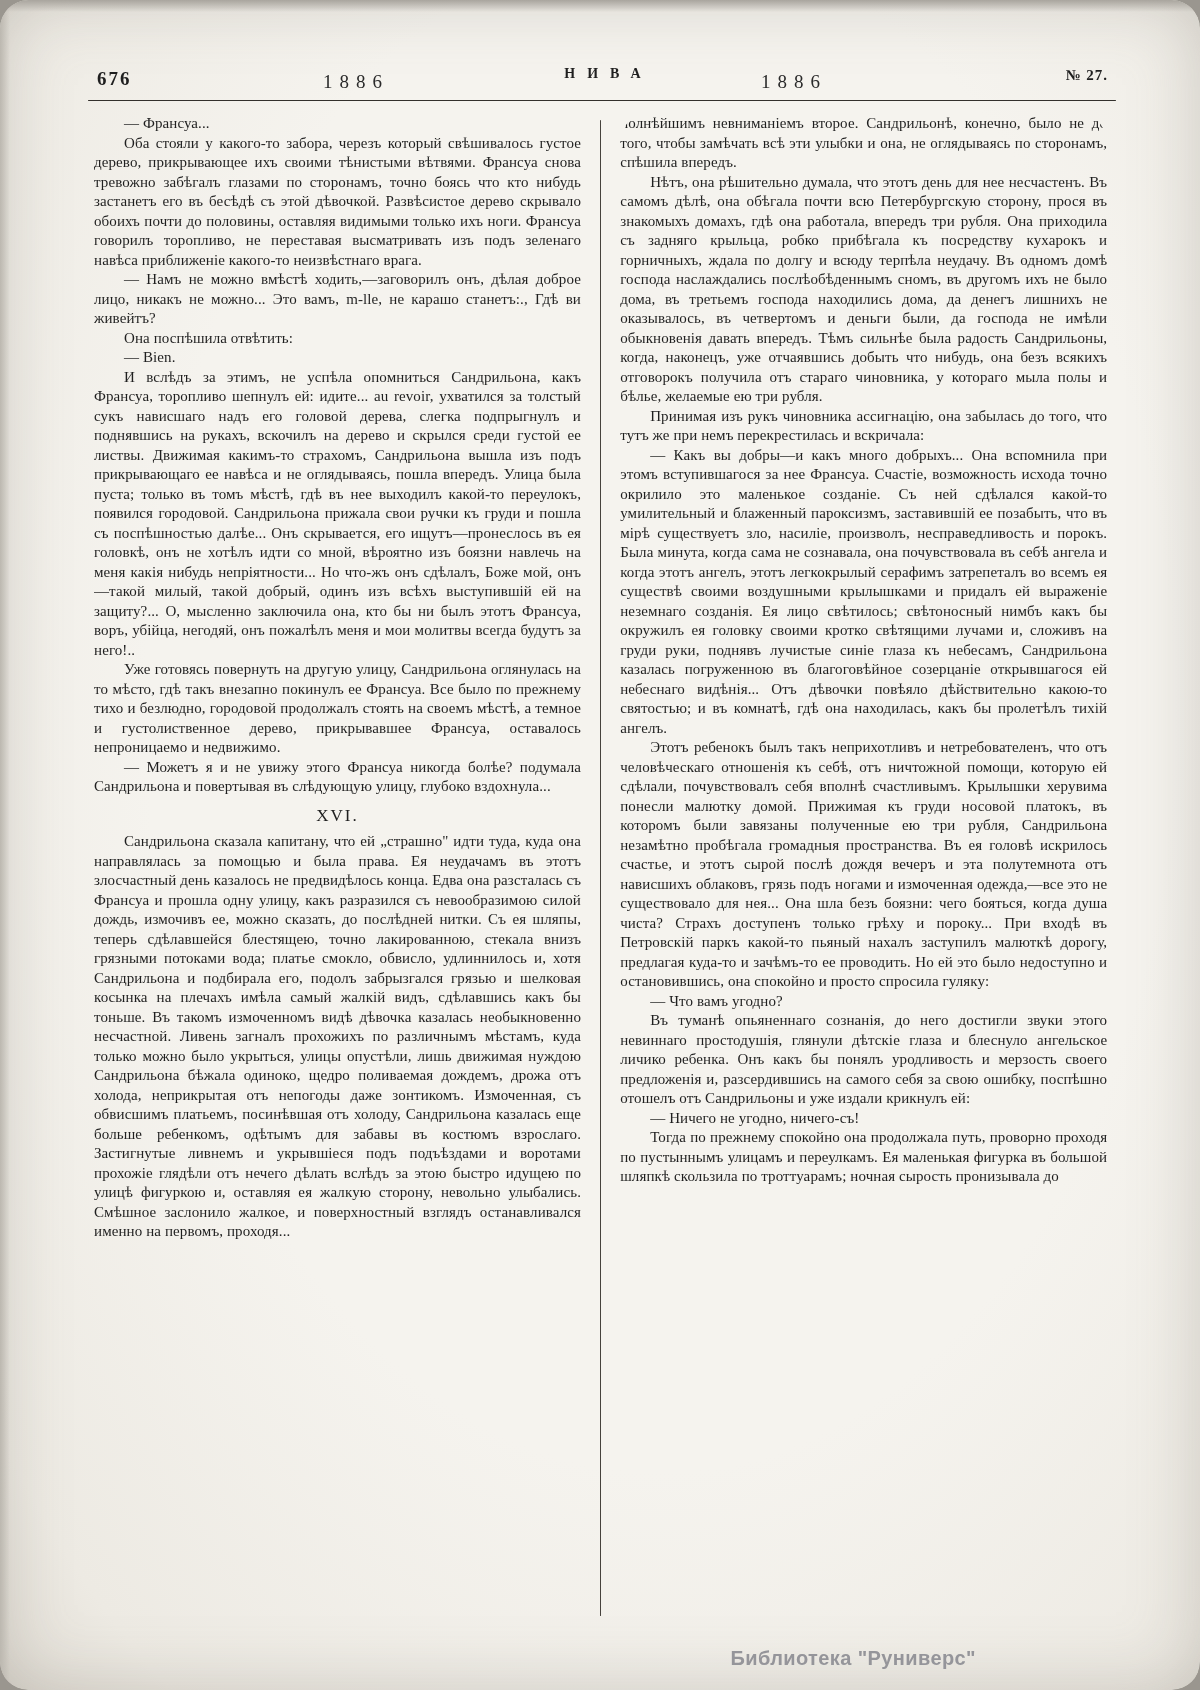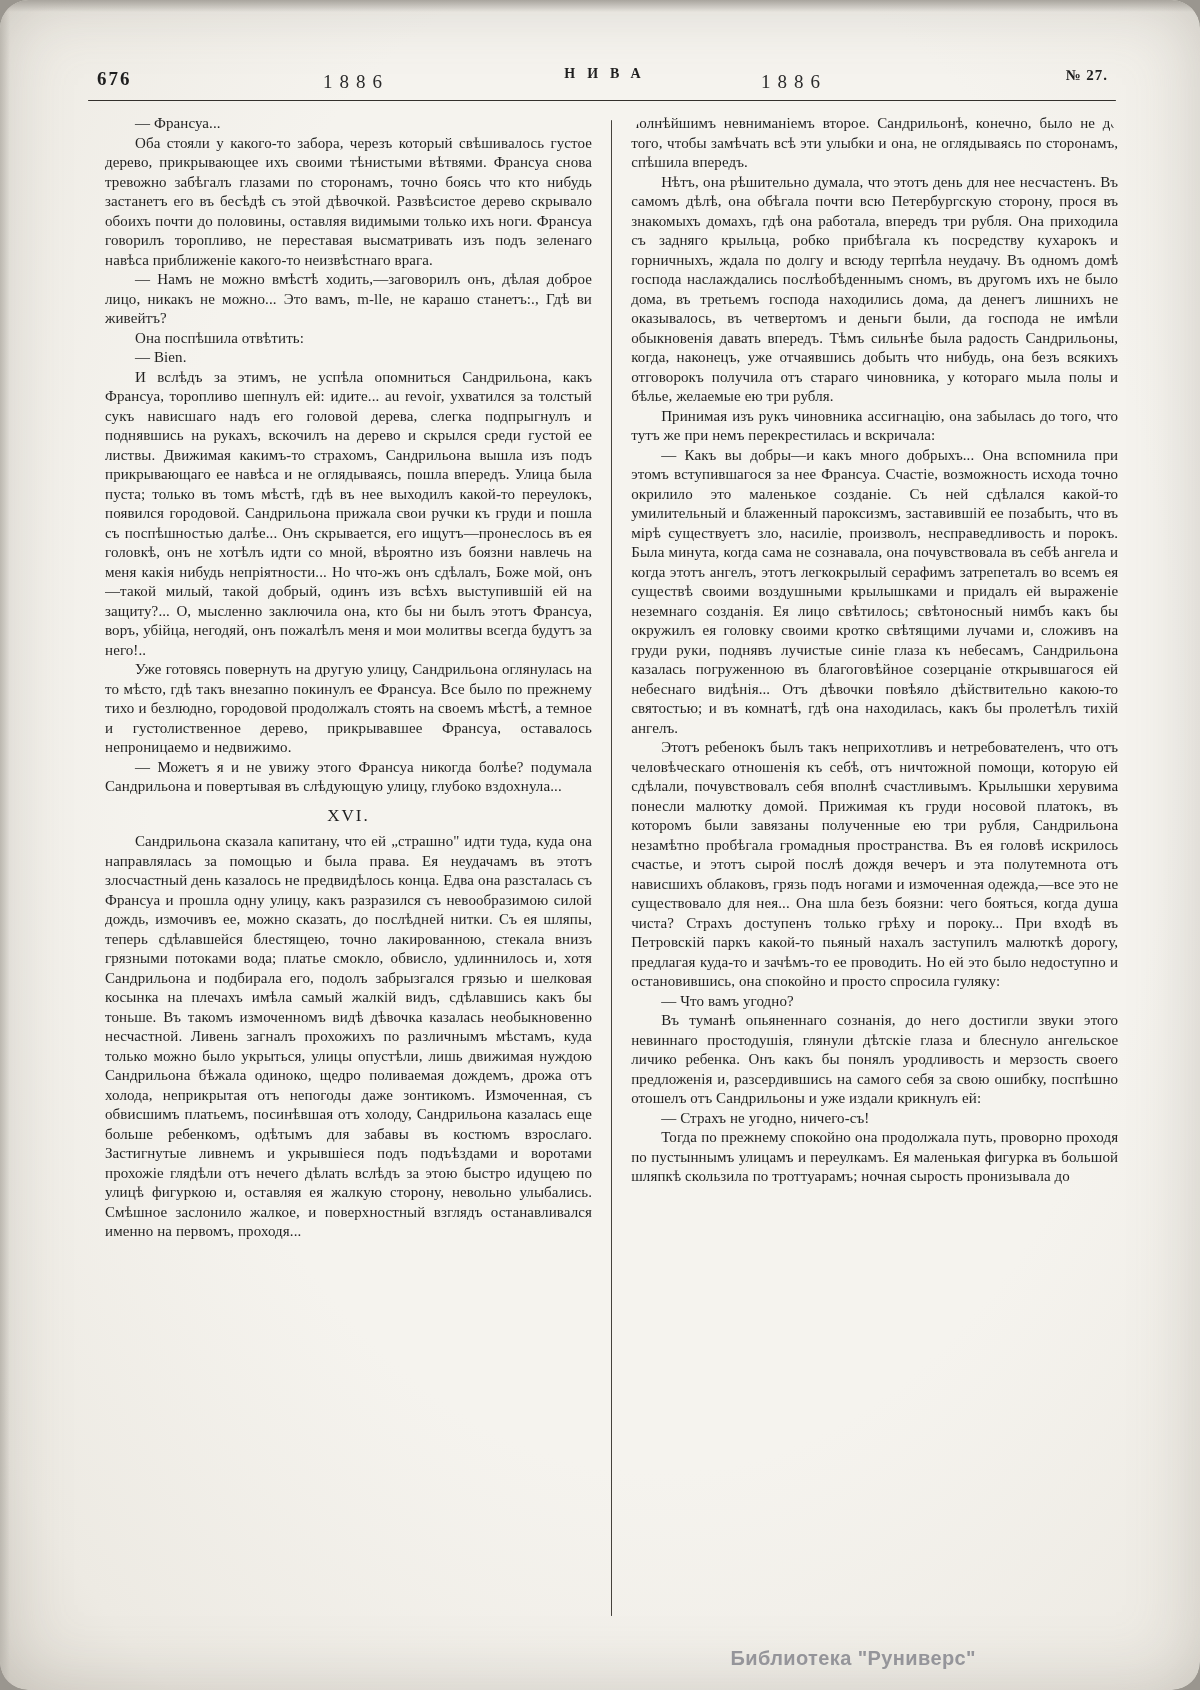--- a/index.html
+++ b/index.html
@@ -43,21 +43,21 @@
   .masthead .issue {
     position:absolute; right:2px; top:1px;
     font-size:15px; font-weight:bold; letter-spacing:1px;
   }
   .header-rule {
     position:absolute; top:100px; left:88px; right:84px;
     border-top:1.6px solid #33302c;
   }
 
   .columns {
-    position:absolute; top:114px; left:105px;
+    position:absolute; top:114px; left:94px;
     width:1014px; height:1502px;
     display:flex;
     align-items:flex-end;
   }
   .col {
     width:487px; height:100%;
     overflow:hidden;
     text-align:justify;
     font-size:15px;
     line-height:19.5px;
@@ -117,19 +117,19 @@
       </div>
     <div class="col-divider"></div>
     <div class="col">
         <div class="para cont">полнѣйшимъ невниманіемъ второе. Сандрильонѣ, конечно, было не до того, чтобы замѣчать всѣ эти улыбки и она, не оглядываясь по сторонамъ, спѣшила впередъ.</div>
         <div class="para p">Нѣтъ, она рѣшительно думала, что этотъ день для нее несчастенъ. Въ самомъ дѣлѣ, она обѣгала почти всю Петербургскую сторону, прося въ знакомыхъ домахъ, гдѣ она работала, впередъ три рубля. Она приходила съ задняго крыльца, робко прибѣгала къ посредству кухарокъ и горничныхъ, ждала по долгу и всюду терпѣла неудачу. Въ одномъ домѣ господа наслаждались послѣобѣденнымъ сномъ, въ другомъ ихъ не было дома, въ третьемъ господа находились дома, да денегъ лишнихъ не оказывалось, въ четвертомъ и деньги были, да господа не имѣли обыкновенія давать впередъ. Тѣмъ сильнѣе была радость Сандрильоны, когда, наконецъ, уже отчаявшись добыть что нибудь, она безъ всякихъ отговорокъ получила отъ стараго чиновника, у котораго мыла полы и бѣлье, желаемые ею три рубля.</div>
         <div class="para p">Принимая изъ рукъ чиновника ассигнацію, она забылась до того, что тутъ же при немъ перекрестилась и вскричала:</div>
         <div class="para p">— Какъ вы добры—и какъ много добрыхъ... Она вспомнила при этомъ вступившагося за нее Франсуа. Счастіе, возможность исхода точно окрилило это маленькое созданіе. Съ ней сдѣлался какой-то умилительный и блаженный пароксизмъ, заставившій ее позабыть, что въ мірѣ существуетъ зло, насиліе, произволъ, несправедливость и порокъ. Была минута, когда сама не сознавала, она почувствовала въ себѣ ангела и когда этотъ ангелъ, этотъ легкокрылый серафимъ затрепеталъ во всемъ ея существѣ своими воздушными крылышками и придалъ ей выраженіе неземнаго созданія. Ея лицо свѣтилось; свѣтоносный нимбъ какъ бы окружилъ ея головку своими кротко свѣтящими лучами и, сложивъ на груди руки, поднявъ лучистые синіе глаза къ небесамъ, Сандрильона казалась погруженною въ благоговѣйное созерцаніе открывшагося ей небеснаго видѣнія... Отъ дѣвочки повѣяло дѣйствительно какою-то святостью; и въ комнатѣ, гдѣ она находилась, какъ бы пролетѣлъ тихій ангелъ.</div>
         <div class="para p">Этотъ ребенокъ былъ такъ неприхотливъ и нетребователенъ, что отъ человѣческаго отношенія къ себѣ, отъ ничтожной помощи, которую ей сдѣлали, почувствовалъ себя вполнѣ счастливымъ. Крылышки херувима понесли малютку домой. Прижимая къ груди носовой платокъ, въ которомъ были завязаны полученные ею три рубля, Сандрильона незамѣтно пробѣгала громадныя пространства. Въ ея головѣ искрилось счастье, и этотъ сырой послѣ дождя вечеръ и эта полутемнота отъ нависшихъ облаковъ, грязь подъ ногами и измоченная одежда,—все это не существовало для нея... Она шла безъ боязни: чего бояться, когда душа чиста? Страхъ доступенъ только грѣху и пороку... При входѣ въ Петровскій паркъ какой-то пьяный нахалъ заступилъ малюткѣ дорогу, предлагая куда-то и зачѣмъ-то ее проводить. Но ей это было недоступно и остановившись, она спокойно и просто спросила гуляку:</div>
         <div class="para p">— Что вамъ угодно?</div>
         <div class="para p">Въ туманѣ опьяненнаго сознанія, до него достигли звуки этого невиннаго простодушія, глянули дѣтскіе глаза и блеснуло ангельское личико ребенка. Онъ какъ бы понялъ уродливость и мерзость своего предложенія и, разсердившись на самого себя за свою ошибку, поспѣшно отошелъ отъ Сандрильоны и уже издали крикнулъ ей:</div>
-        <div class="para p">— Страхъ не угодно, ничего-съ!</div>
+        <div class="para p">— Ничего не угодно, ничего-съ!</div>
         <div class="para p">Тогда по прежнему спокойно она продолжала путь, проворно проходя по пустыннымъ улицамъ и переулкамъ. Ея маленькая фигурка въ большой шляпкѣ скользила по троттуарамъ; ночная сырость пронизывала до</div>
       </div>
   </div>
 
   <div class="watermark">Библиотека "Руниверс"</div>
 </div>
 
 </body></html>

